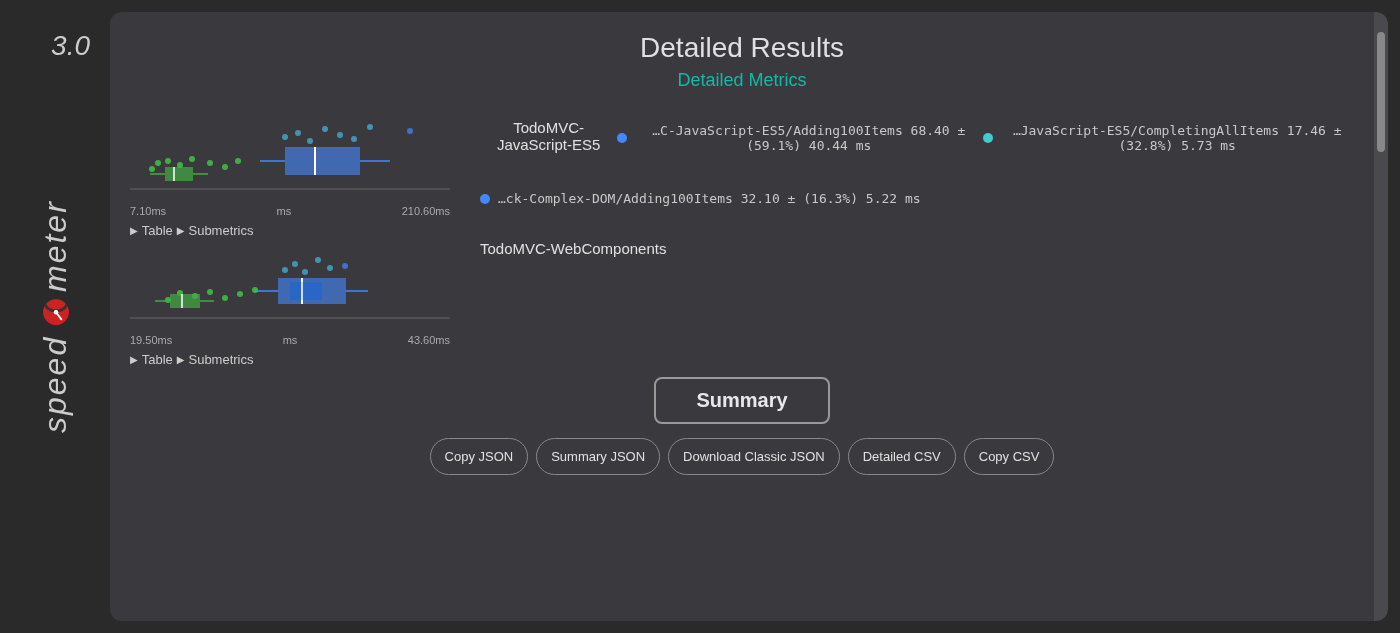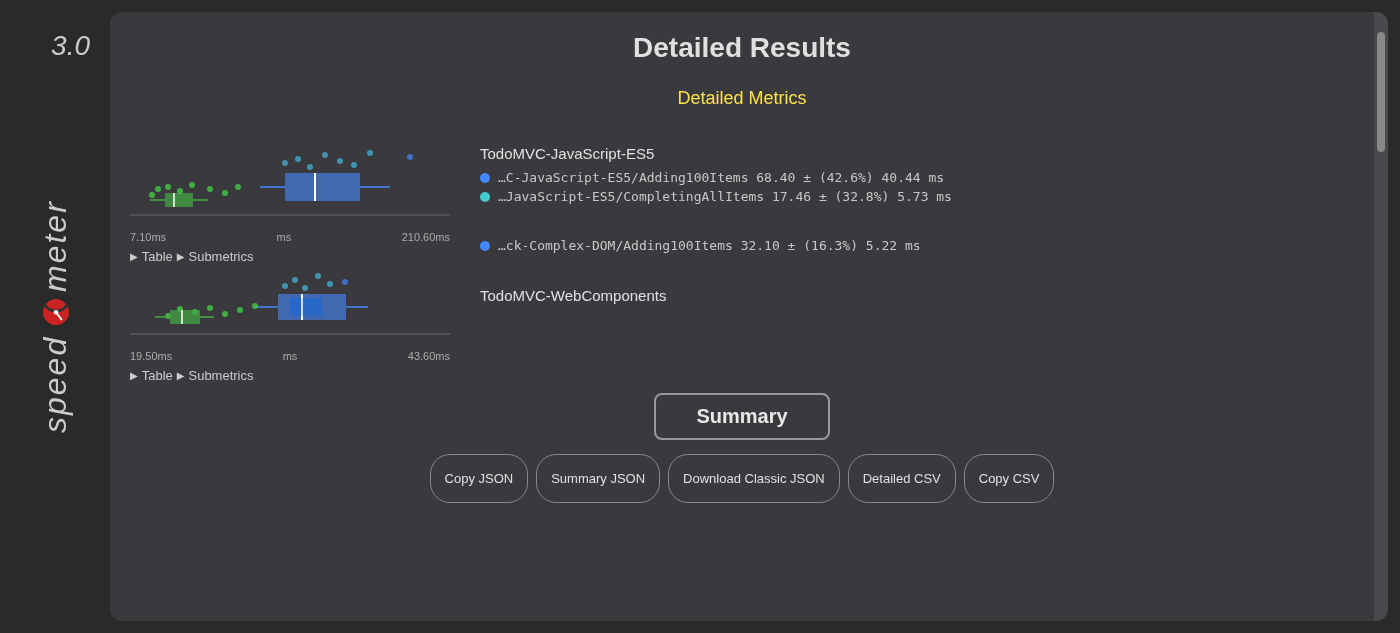--- a/index.html
+++ b/index.html
@@ -85,45 +85,46 @@
       overflow-y: auto;
       padding: 20px 20px 20px 20px;
       display: flex;
       flex-direction: column;
       align-items: center;
     }
     .content::-webkit-scrollbar { display: none; }
 
     .page-title {
       font-size: 28px;
-      font-weight: 700;
+      font-weight: 400;
       color: #e0e0e0;
       text-align: center;
-      margin-bottom: 24px;
+      margin-bottom: 6px;
     }
     .section-title {
       font-size: 18px;
-      color: #fde047;
+      color: #14b8a6;
       text-align: center;
-      margin-bottom: 36px;
+      margin-bottom: 28px;
     }
 
     
     .content-body {
       display: flex;
       width: 100%;
       gap: 10px;
     }
 
     
     .charts-column {
       width: 340px;
       flex-shrink: 0;
       display: flex;
       flex-direction: column;
+      gap: 10px;
     }
 
     .chart-block {
       position: relative;
     }
     .axis-labels {
       display: flex;
       justify-content: space-between;
       font-size: 11px;
       color: #aaa;
@@ -153,21 +154,22 @@
     
     .metrics-column {
       flex: 1;
       display: flex;
       flex-direction: column;
       gap: 30px;
     }
 
     .metric-group {
       display: flex;
-      flex-direction: column;
+      flex-direction: row;
+      text-align: center;
     }
     .metric-group-title {
       font-size: 15px;
       color: #e0e0e0;
       margin-bottom: 8px;
       font-weight: 500;
     }
     .metric-item {
       display: flex;
       align-items: center;
@@ -212,21 +214,21 @@
       display: flex;
       gap: 8px;
       flex-wrap: wrap;
       justify-content: center;
     }
     .action-btn {
       background: transparent;
       color: #e0e0e0;
       border: 1px solid #888;
       border-radius: 20px;
-      padding: 16px 14px;
+      padding: 10px 14px;
       font-size: 13px;
       cursor: pointer;
       white-space: nowrap;
     }
 
     
     .chart-svg {
       width: 320px;
       height: 80px;
     }
@@ -352,21 +354,21 @@
         </div>
 
       </div>
 
       <div class="metrics-column">
 
         <div class="metric-group">
           <div class="metric-group-title">TodoMVC-JavaScript-ES5</div>
           <div class="metric-item">
             <span class="metric-dot dot-blue"></span>
-            <span>…C-JavaScript-ES5/Adding100Items 68.40 ± (42.6%) 40.44 ms</span>
+            <span>…C-JavaScript-ES5/Adding100Items 68.40 ± (59.1%) 40.44 ms</span>
           </div>
           <div class="metric-item">
             <span class="metric-dot dot-cyan"></span>
             <span>…JavaScript-ES5/CompletingAllItems 17.46 ± (32.8%) 5.73  ms</span>
           </div>
         </div>
 
         <div class="metric-group">
           <div class="metric-item">
             <span class="metric-dot dot-blue"></span>

